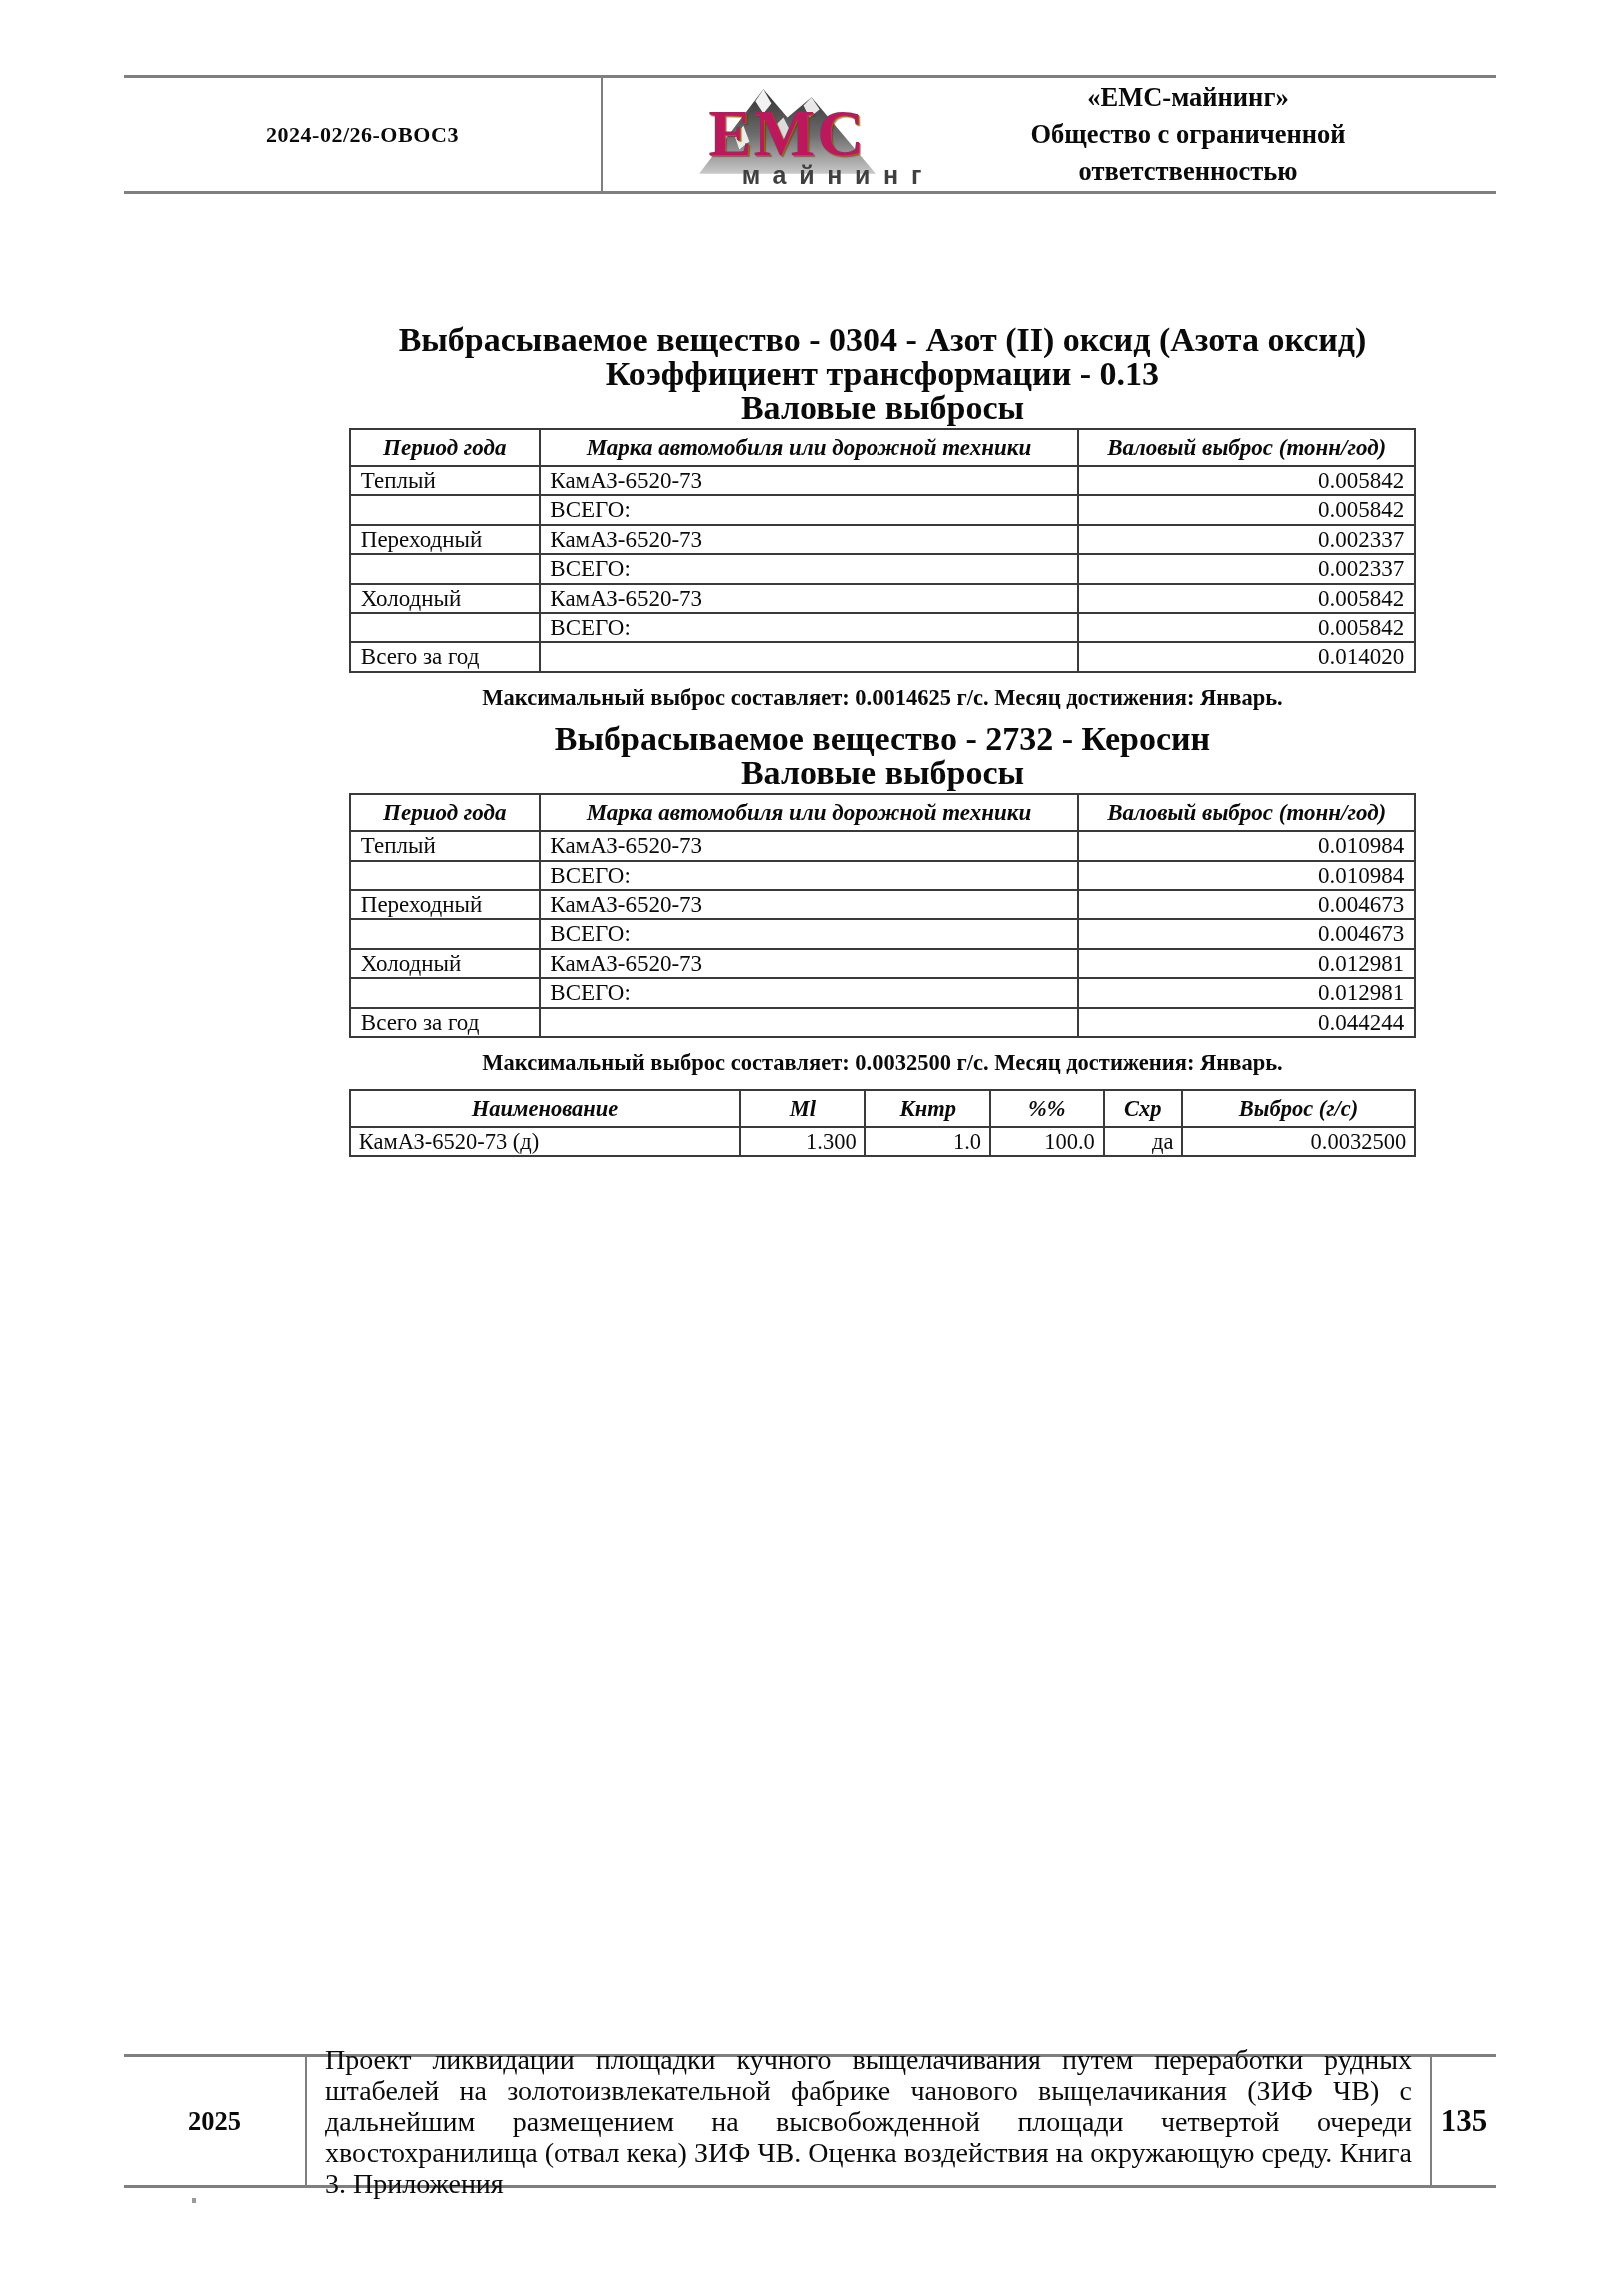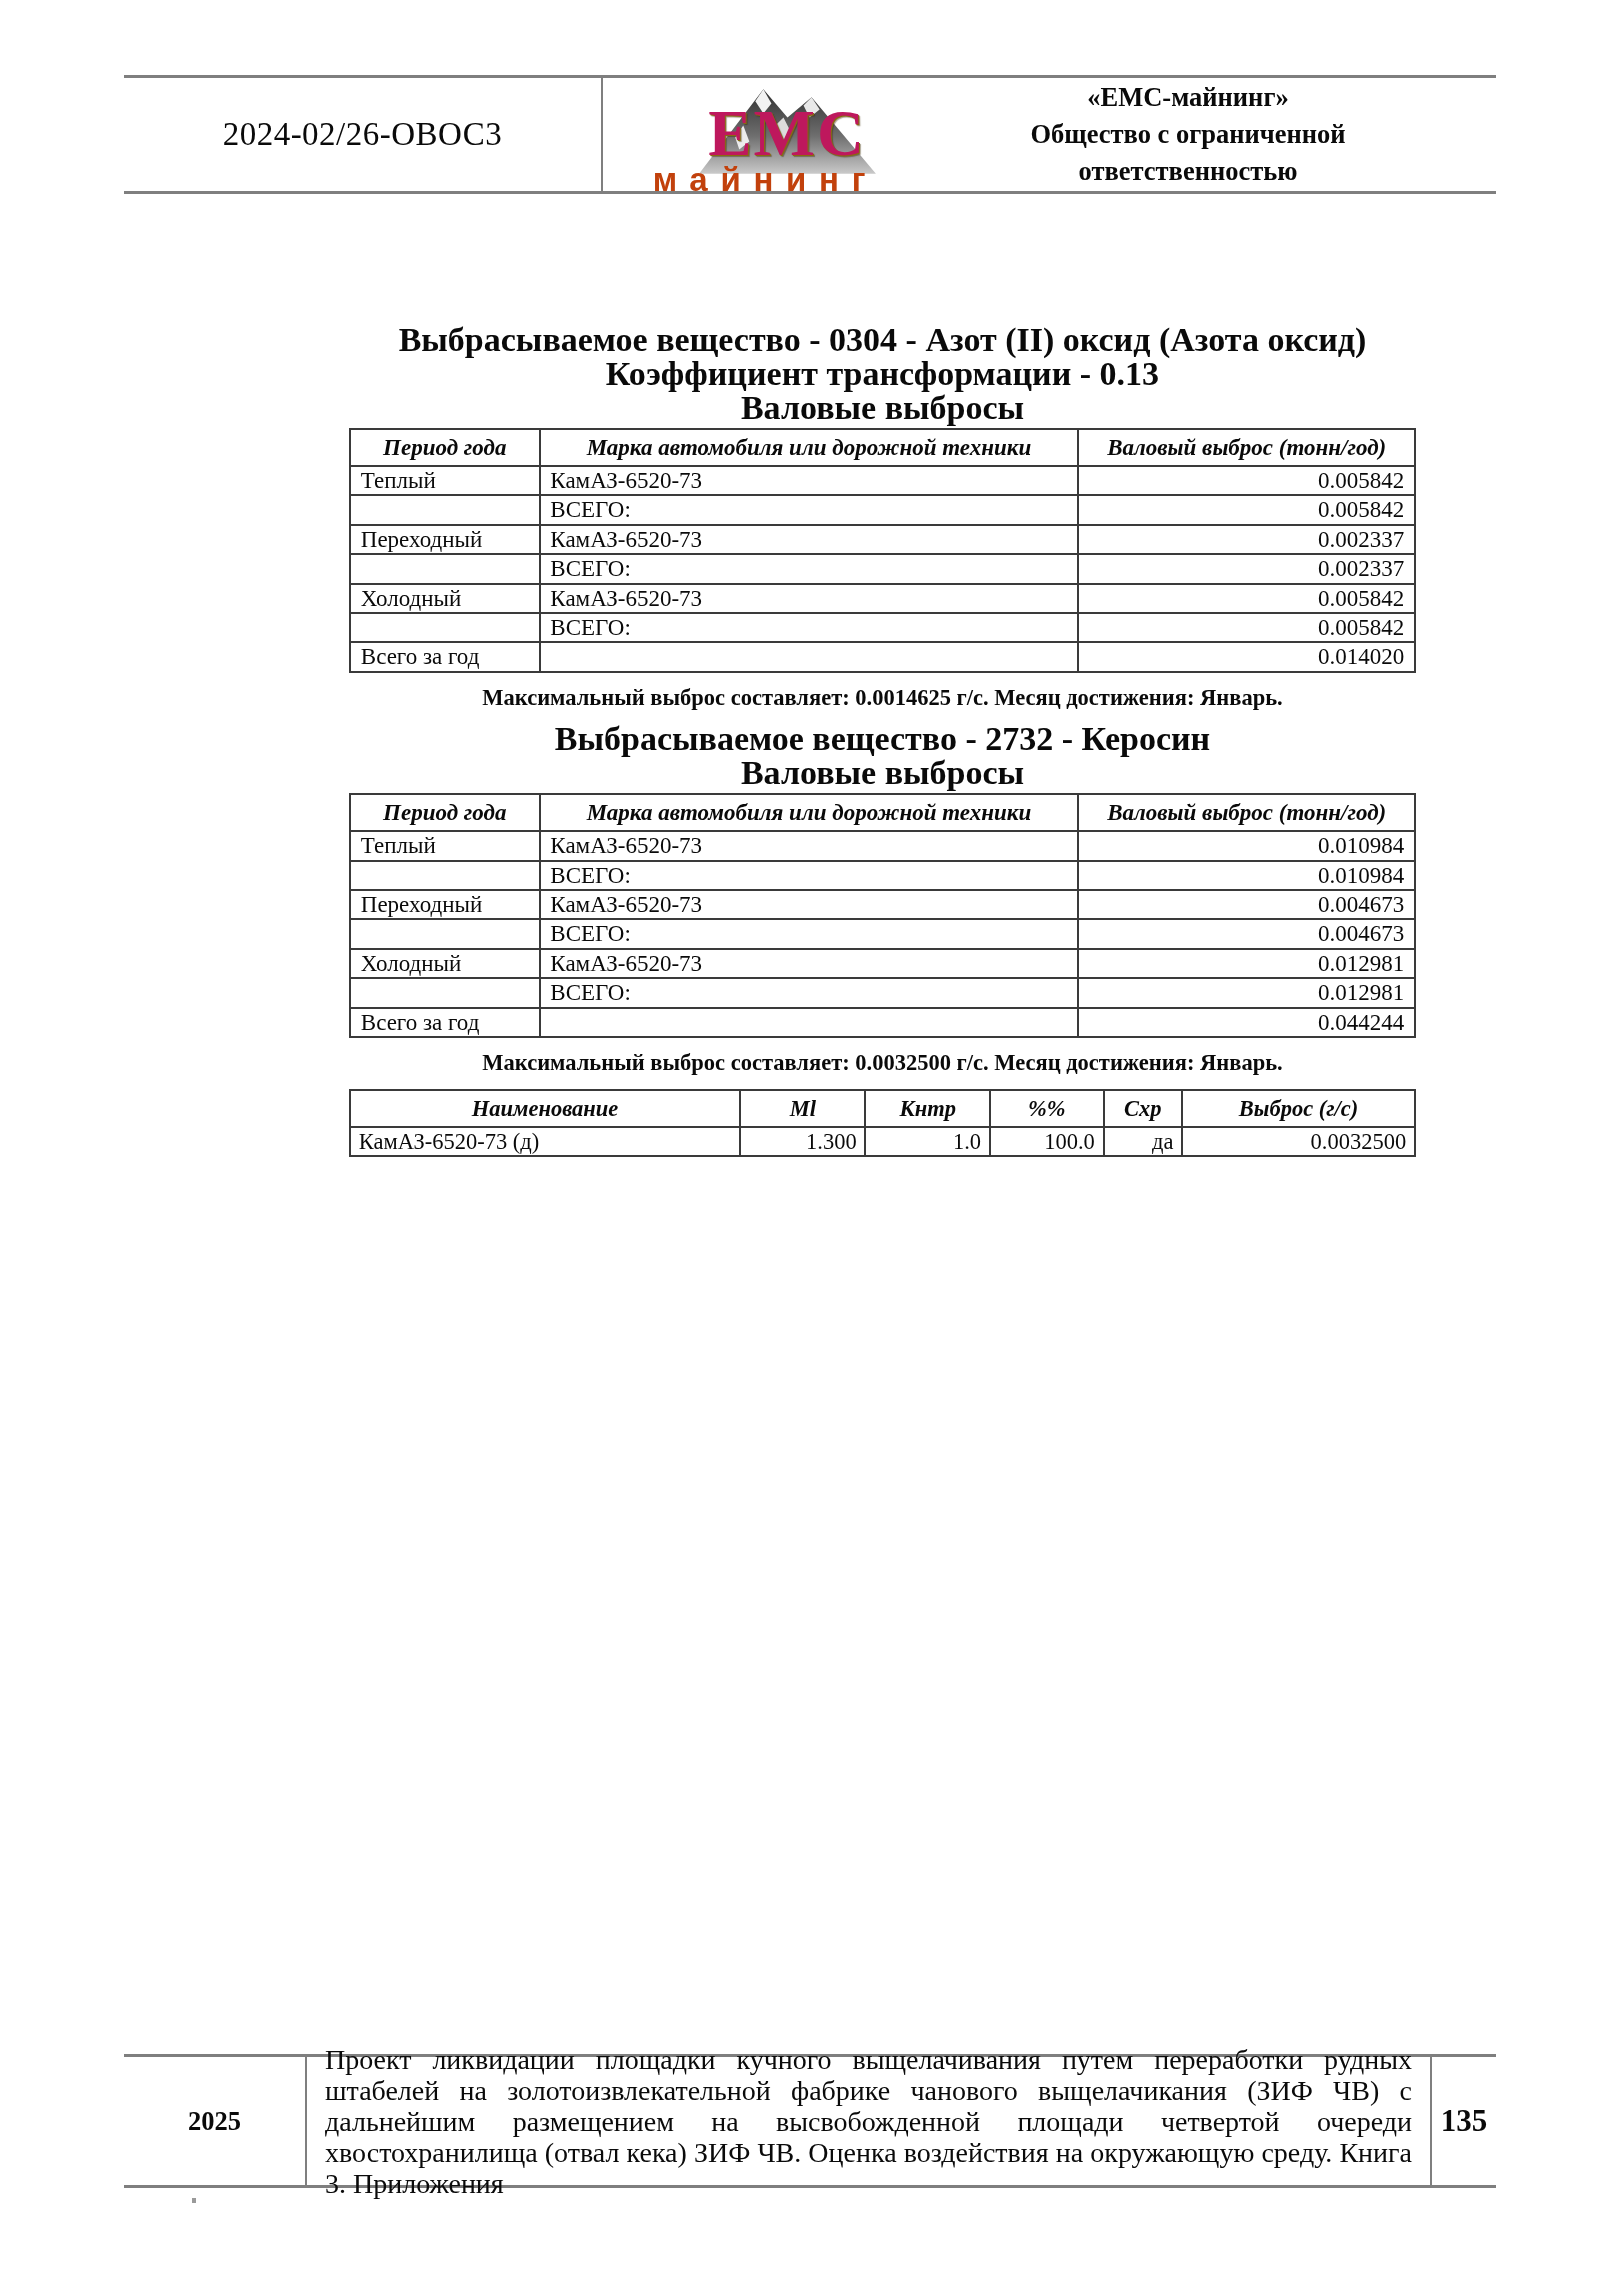--- a/index.html
+++ b/index.html
@@ -15,40 +15,40 @@
   
   .hdr{
     position:absolute;left:124px;top:75px;width:1372px;height:113px;
     border-top:3.9px solid #7f7f7f;border-bottom:3.9px solid #7f7f7f;
     display:flex;align-items:stretch;box-sizing:content-box;
   }
   .hdr-left{
     width:477px;flex:0 0 477px;
     border-right:2.9px solid #7f7f7f;
     display:flex;align-items:center;justify-content:center;
-    font-weight:normal;font-size:33px;letter-spacing:0.5px;
+    font-weight:bold;font-size:22px;letter-spacing:0.5px;
   }
   .hdr-right{flex:1;display:flex;align-items:center;}
   .logo{
     position:relative;width:294px;height:111px;flex:0 0 294px;margin-left:37px;
   }
   .logo svg{position:absolute;left:47px;top:2px;}
   .logo-emc{
     position:absolute;left:0;top:21.6px;width:100%;
     text-align:center;
     font-family:"Liberation Serif","DejaVu Serif",serif;
     font-weight:bold;font-size:65px;line-height:65px;
     color:#be185d;
     text-shadow:1px 1px 0 #8a6a10, 2px 2px 1px rgba(60,45,0,.45);
     letter-spacing:2px;
   }
   .logo-sub{
-    position:absolute;left:0;top:82px;width:100%;text-align:left;
+    position:absolute;left:0;top:82px;width:100%;text-align:right;
     font-family:"Liberation Sans","DejaVu Sans",sans-serif;
-    font-size:33px;font-weight:bold;color:#c2410c;letter-spacing:12.7px;text-indent:12.7px;
+    font-size:25px;font-weight:bold;color:#404040;letter-spacing:12.7px;text-indent:12.7px;
   }
   .org{
     flex:1;text-align:center;margin-right:54px;
     font-weight:bold;font-size:26.5px;line-height:37px;
   }
 
   
   .content{position:absolute;left:349px;top:323px;width:1067px;}
   .title,.subtitle,.table-title{
     text-align:center;font-weight:bold;font-size:34px;line-height:34px;margin:0;

